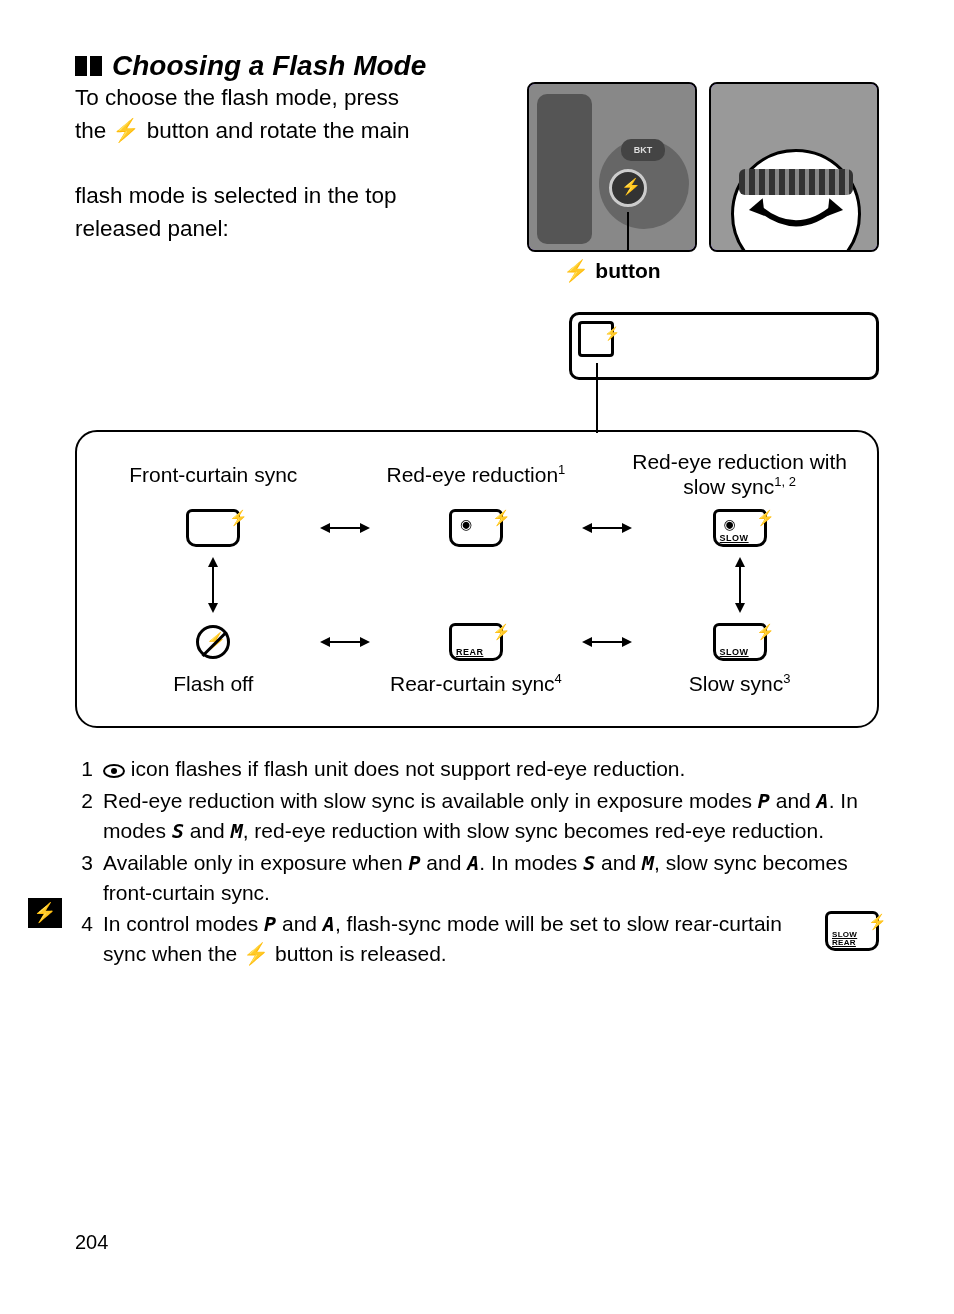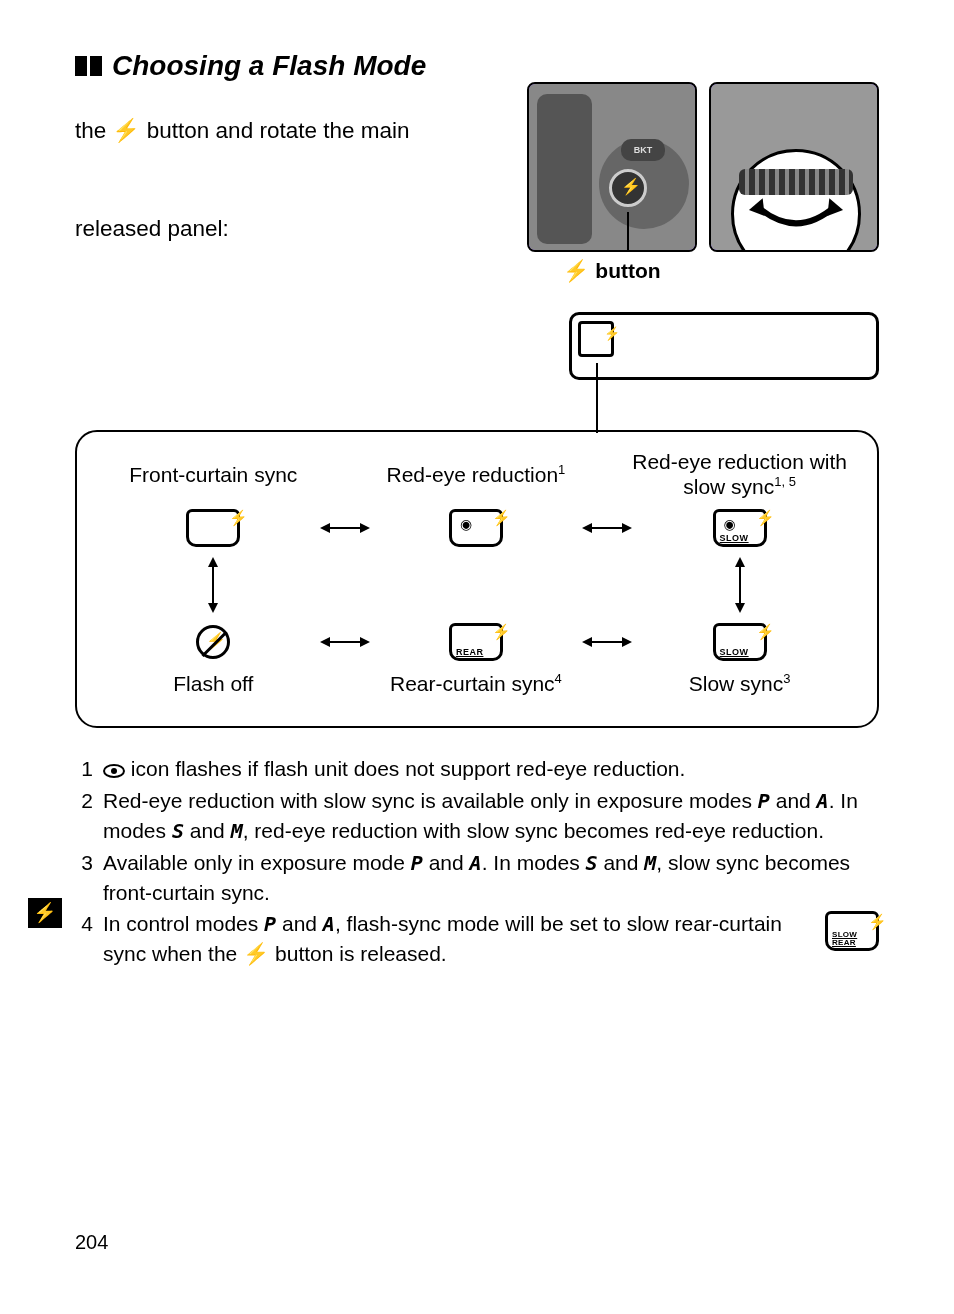--- a/index.html
+++ b/index.html
@@ -133,24 +133,24 @@
 <div class="heading">
   <span class="black-squares">
       <span></span>
       <span></span>
     </span>
   <span>Choosing a Flash Mode</span>
 </div>
 
 <div class="intro-row">
   <div class="intro-text">
-    <br>
+    <span>To choose the flash mode, press</span><br>
     <span>the </span><span class="flash-glyph">⚡</span><span> button and rotate the main</span><br>
     <br>
-    <br>
+    <span>flash mode is selected in the top</span><br>
     <span>released panel:</span>
   </div>
   <div class="figures">
     <div class="fig-col">
       <div class="fig-box">
         <div class="cam-body"></div>
         <div class="cam-grip"></div>
         <div class="cam-btn-cluster"></div>
         <div class="cam-bkt">BKT</div>
         <div class="cam-flashbtn"></div>
@@ -187,21 +187,21 @@
 <div class="mode-panel">
   <div class="mode-grid">
 
     <div class="mode-label" style="grid-column:1;">Front-curtain sync</div>
     <div></div>
     <div class="mode-label" style="grid-column:3;">
       <span>Red-eye reduction</span><sup>1</sup>
     </div>
     <div></div>
     <div class="mode-label" style="grid-column:5;">
-      <span>Red-eye reduction with</span><br><span>slow sync</span><sup>1, 5</sup>
+      <span>Red-eye reduction with</span><br><span>slow sync</span><sup>1, 2</sup>
     </div>
 
     <div class="lcd-icon">
         <span class="bolt">⚡</span>
       </div>
     <div class="harrow">
         <svg viewBox="0 0 50 16">
           <line x1="6" y1="8" x2="44" y2="8" stroke="#000" stroke-width="2"></line>
           <polygon points="0,8 10,3 10,13"></polygon>
           <polygon points="50,8 40,3 40,13"></polygon>
@@ -283,21 +283,21 @@
   </div>
   <div class="fn-row">
     <div class="fn-num">2</div>
     <div class="fn-body">
       <span>Red-eye reduction with slow sync is available only in exposure modes </span><span class="mode-glyph">P</span><span> and </span><span class="mode-glyph">A</span><span>.  In modes </span><span class="mode-glyph">S</span><span> and </span><span class="mode-glyph">M</span><span>, red-eye reduction with slow sync becomes red-eye reduction.</span>
     </div>
   </div>
   <div class="fn-row">
     <div class="fn-num">3</div>
     <div class="fn-body">
-      <span>Available only in exposure mode </span><span class="mode-glyph">P</span><span> and </span><span class="mode-glyph">A</span><span>.  In modes </span><span class="mode-glyph">S</span><span> and </span><span class="mode-glyph">M</span><span>, slow sync becomes front-curtain sync.</span>
+      <span>Available only in exposure when </span><span class="mode-glyph">P</span><span> and </span><span class="mode-glyph">A</span><span>.  In modes </span><span class="mode-glyph">S</span><span> and </span><span class="mode-glyph">M</span><span>, slow sync becomes front-curtain sync.</span>
     </div>
   </div>
   <div class="fn-row">
     <div class="fn-num">4</div>
     <div class="fn-body">
       <span class="inline-lcd fn4-icon">
         <span class="bolt">⚡</span>
         <span class="txt" style="white-space:pre;">SLOW
 REAR</span>
       </span>

